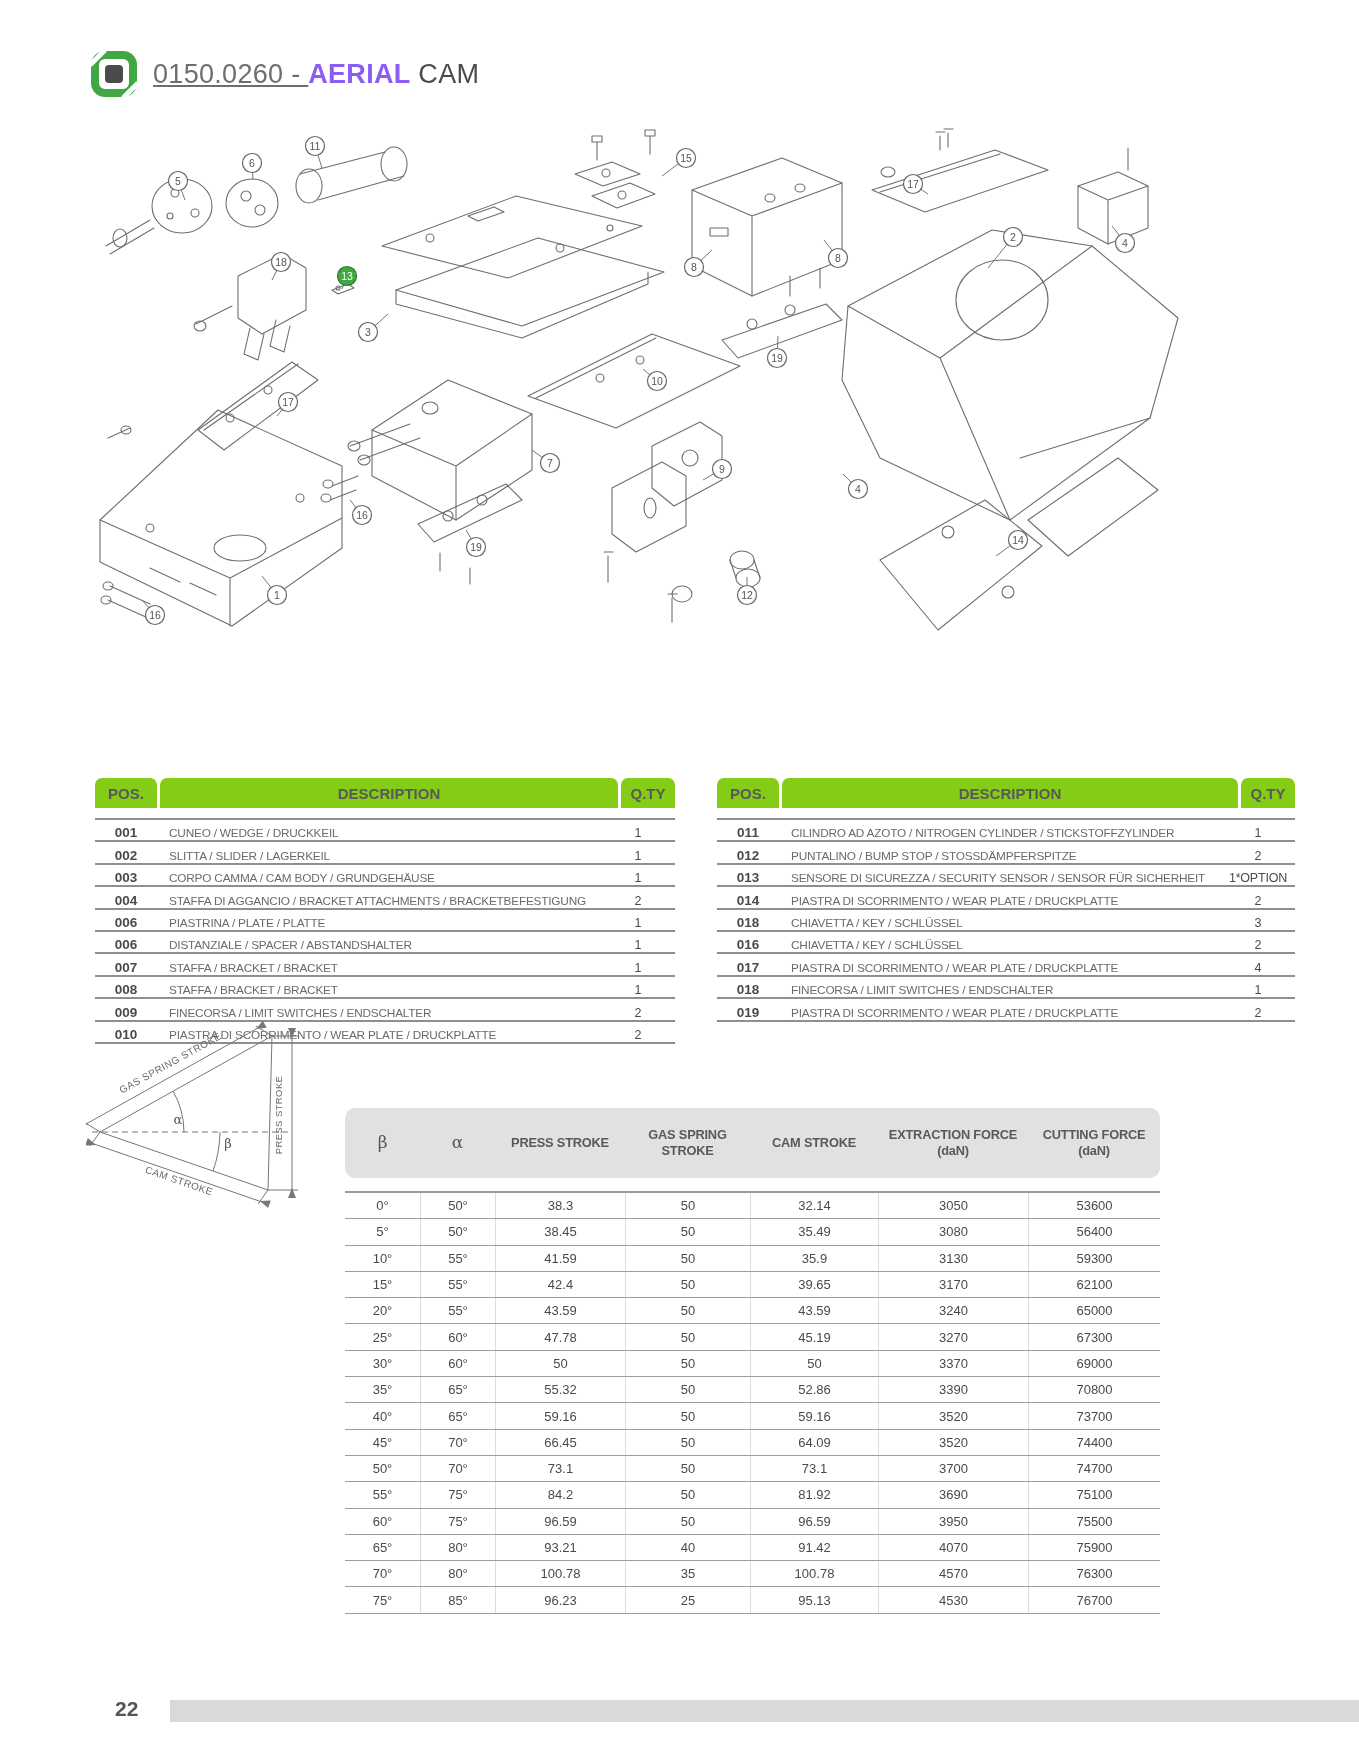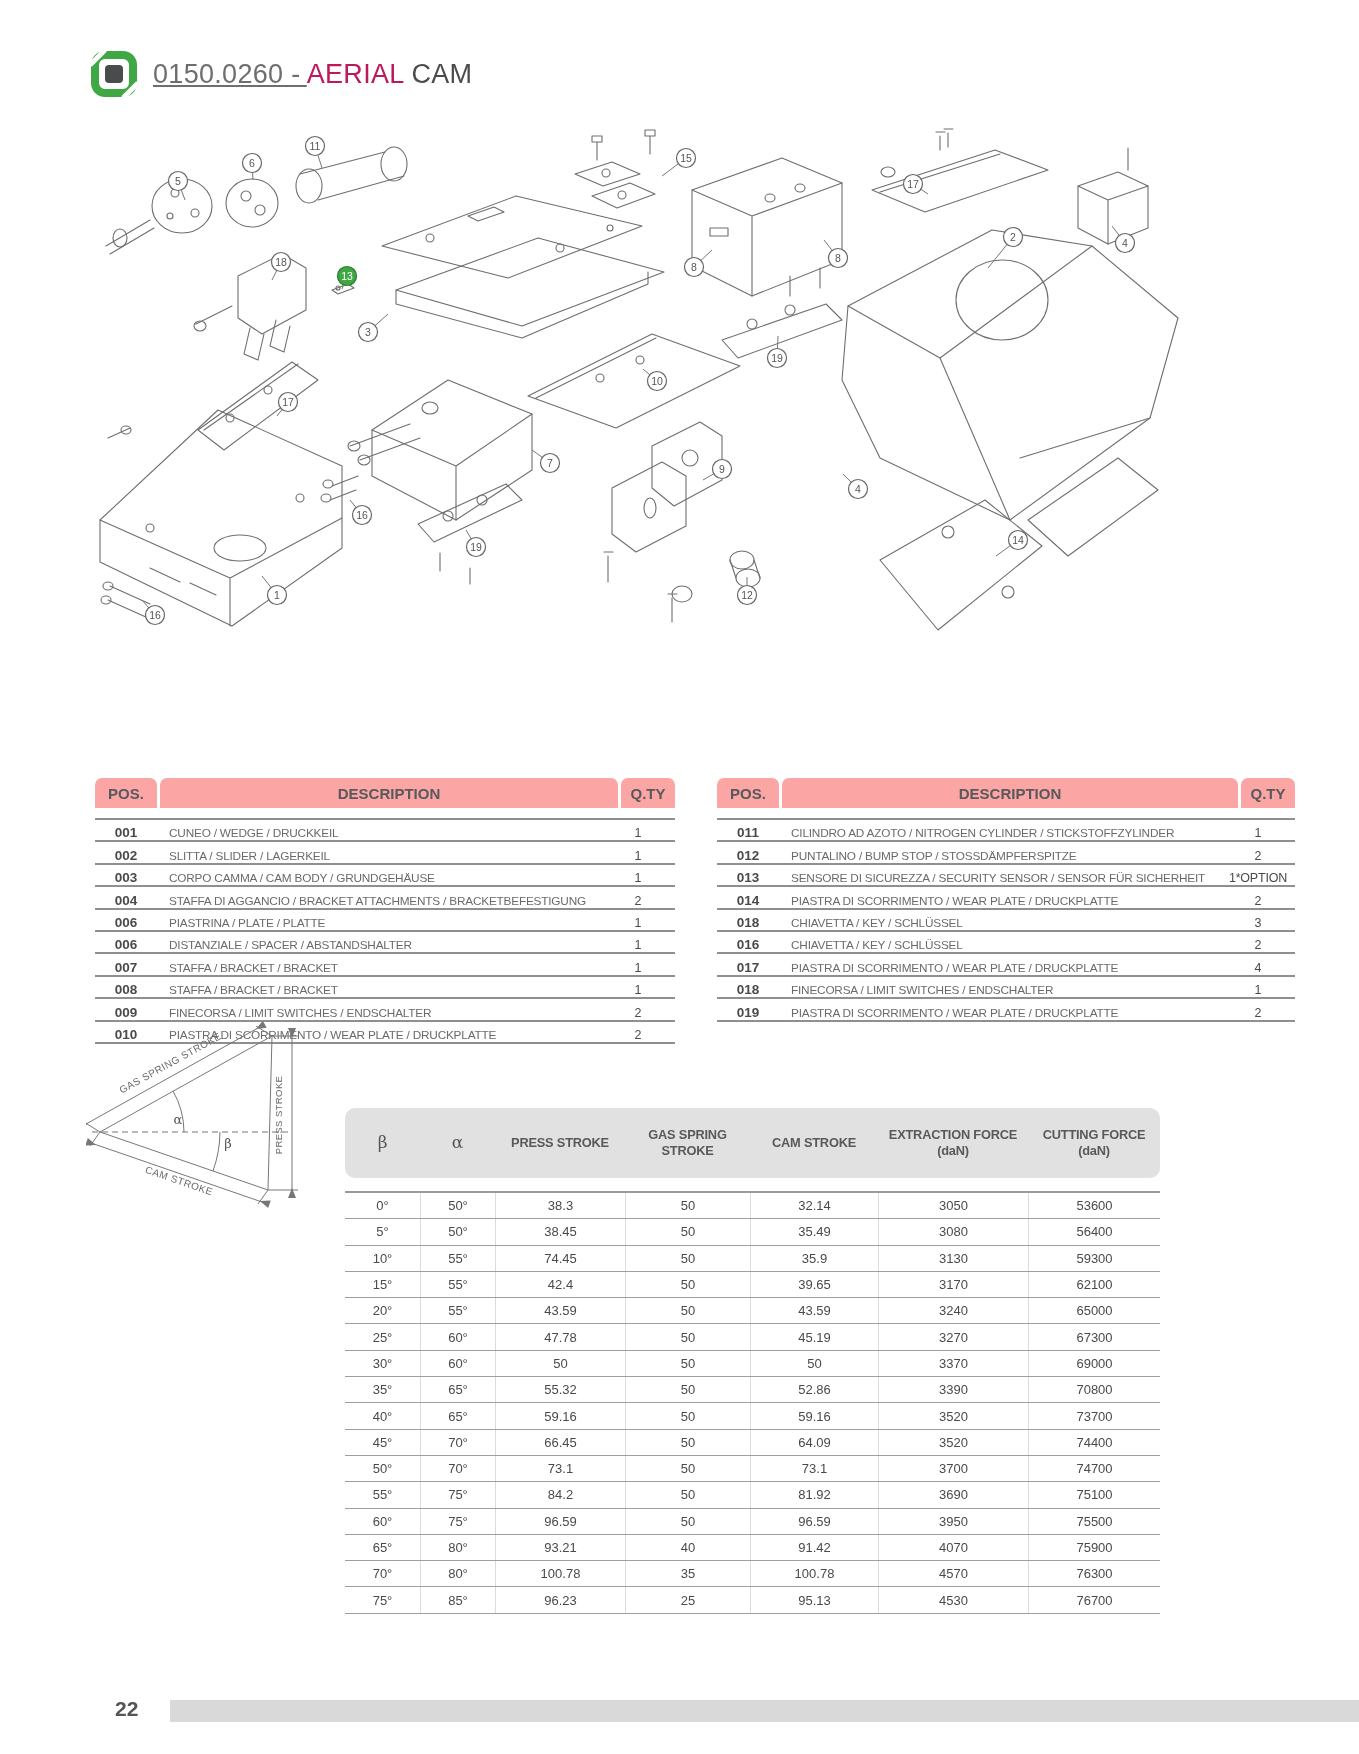--- a/index.html
+++ b/index.html
@@ -4,30 +4,30 @@
 <style>
   html,body{margin:0;padding:0;}
   body{
     width:1359px;height:1754px;position:relative;background:#ffffff;
     font-family:"Liberation Sans",sans-serif;overflow:hidden;color:#4a4b4d;
   }
   
   .hdr{position:absolute;left:90px;top:50px;display:flex;align-items:center;gap:15px;}
   .hdr-title{font-size:27px;letter-spacing:.3px;white-space:pre;}
   .hdr-code{color:#6d6e70;font-weight:400;text-decoration:underline;}
-  .hdr-accent{color:#be185d;font-weight:400;margin-top:22px;}
+  .hdr-accent{color:#8b5cf6;font-weight:700;margin-top:22px;}
   .hdr-rest{color:#4a4b4d;font-weight:400;}
   
   .diagram{position:absolute;left:0;top:128px;width:1359px;height:545px;}
   
   .ptable{position:absolute;width:580px;}
   .ptable.left{left:95px;top:778px;}
   .ptable.right{left:717px;top:778px;width:578px;}
   .phead{display:flex;gap:3px;height:30px;}
-  .phc{background:#fca5a5;color:#58595b;font-weight:700;font-size:15px;
+  .phc{background:#84cc16;color:#58595b;font-weight:700;font-size:15px;
        display:flex;align-items:center;justify-content:center;border-radius:7px 7px 0 0;}
   .phc.pos{width:62px;}
   .phc.desc{flex:1;}
   .phc.qty{width:54px;}
   .prows{margin-top:10px;border-top:2px solid #8f8f8f;}
   .prow{display:flex;align-items:flex-end;height:20.4px;border-bottom:2px solid #8f8f8f;}
   .prow .pos{width:62px;text-align:center;font-weight:700;font-size:13.5px;color:#4a4a4a;}
   .prow .desc{flex:1;padding-left:12px;font-size:11.8px;color:#6a6a6a;letter-spacing:-.2px;
               font-stretch:condensed;white-space:nowrap;overflow:hidden;}
   .prow .qty{width:74px;text-align:center;font-size:12.5px;color:#4a4a4a;letter-spacing:-.2px;}
@@ -432,21 +432,21 @@
         <div class="scell">50°</div>
         <div class="scell">38.45</div>
         <div class="scell">50</div>
         <div class="scell">35.49</div>
         <div class="scell">3080</div>
         <div class="scell">56400</div>
       </div>
       <div class="srow">
         <div class="scell">10°</div>
         <div class="scell">55°</div>
-        <div class="scell">74.45</div>
+        <div class="scell">41.59</div>
         <div class="scell">50</div>
         <div class="scell">35.9</div>
         <div class="scell">3130</div>
         <div class="scell">59300</div>
       </div>
       <div class="srow">
         <div class="scell">15°</div>
         <div class="scell">55°</div>
         <div class="scell">42.4</div>
         <div class="scell">50</div>

